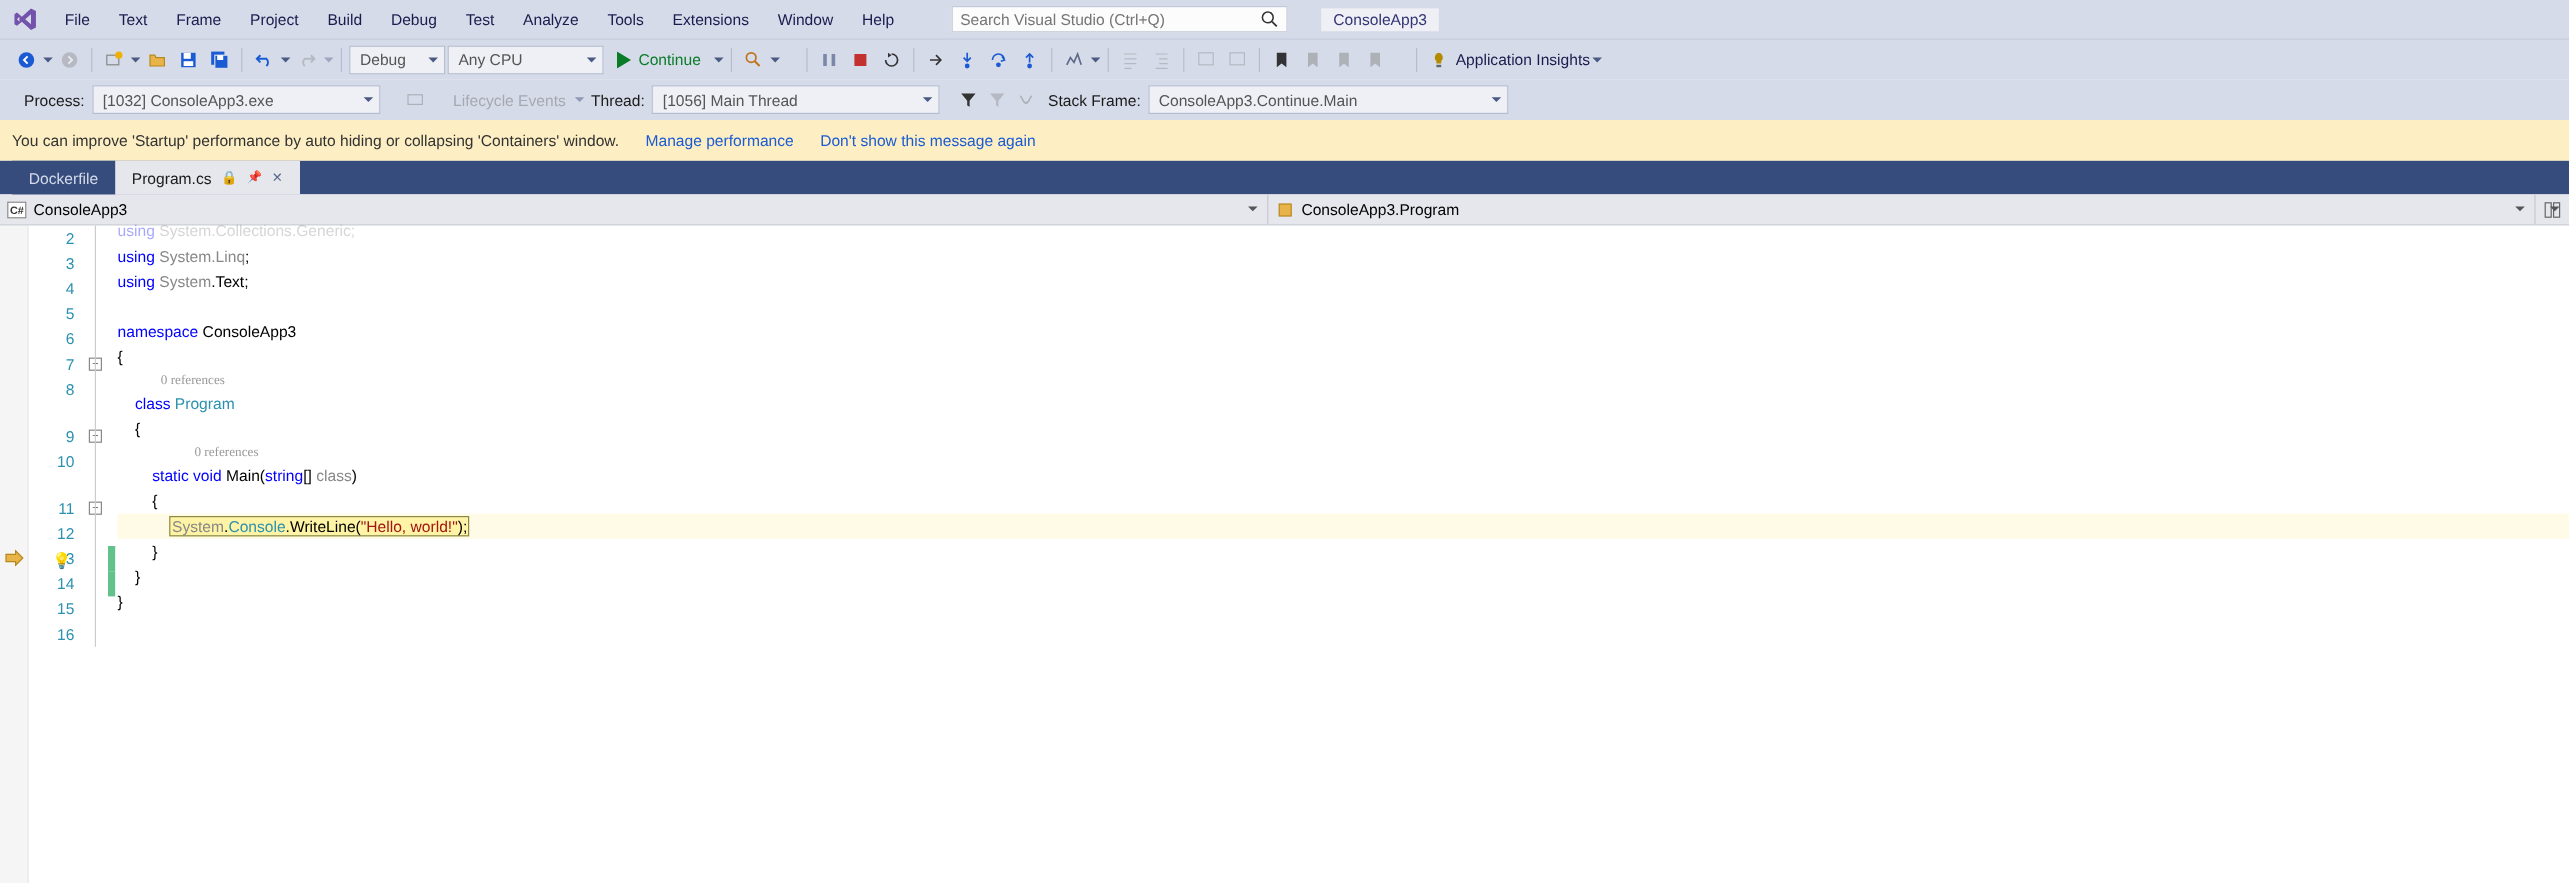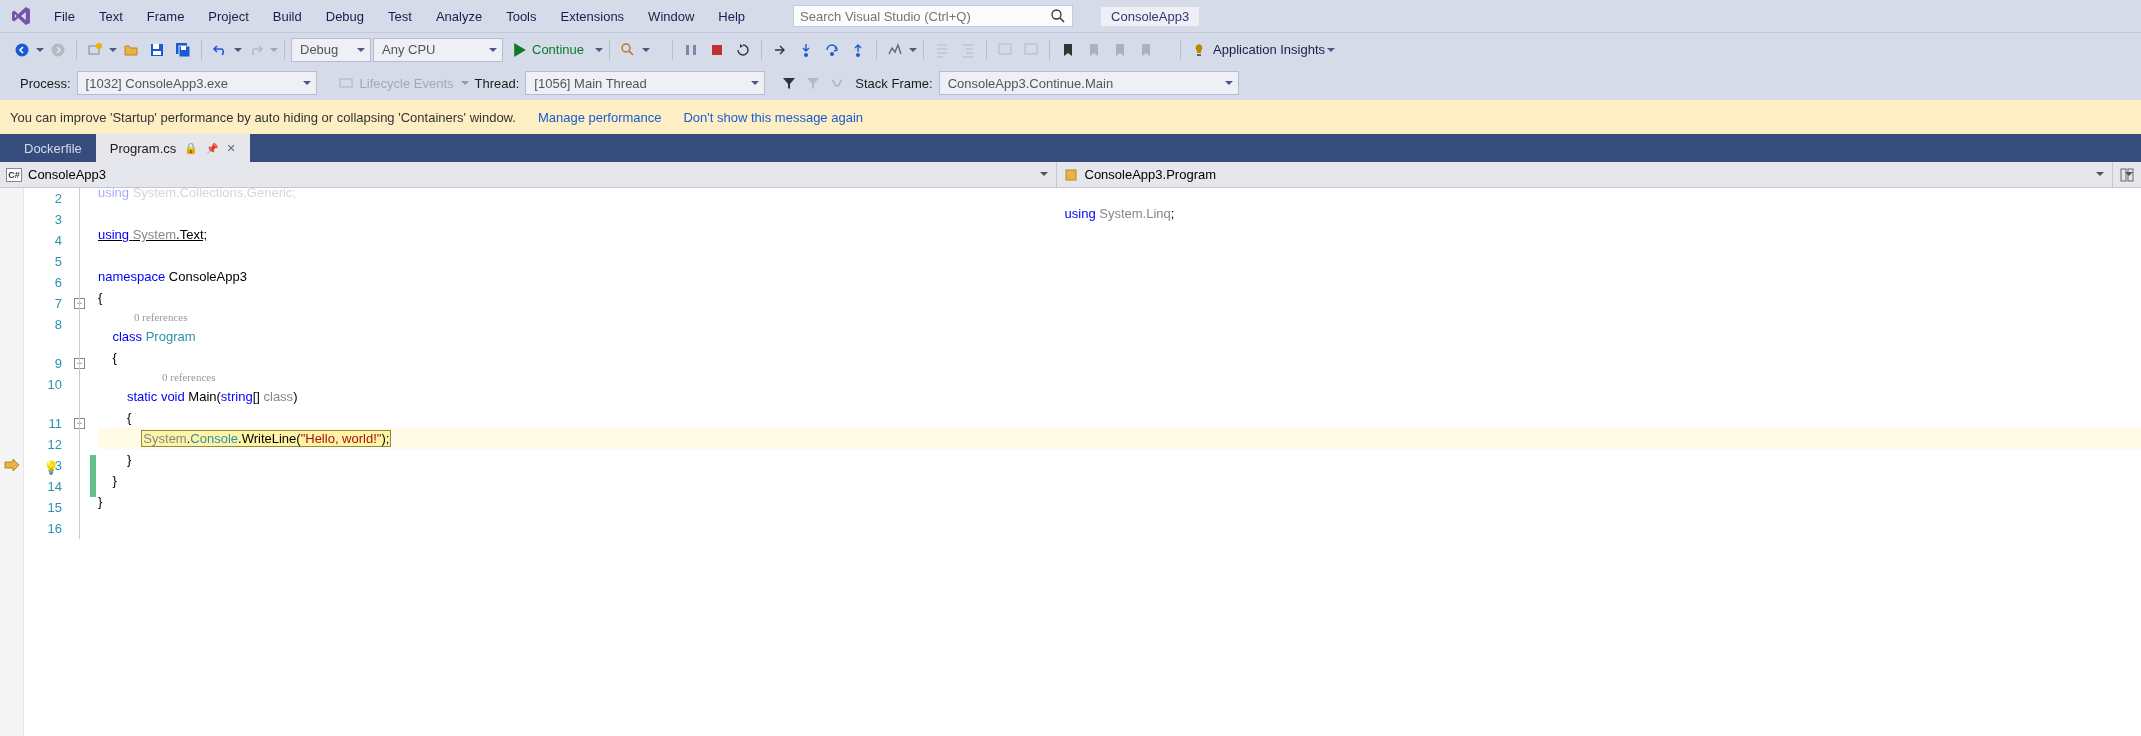--- a/index.html
+++ b/index.html
@@ -265,21 +265,21 @@
   <span style="color:#1b1b4e">Application Insights</span>
   <span class="caret"></span>
   <span style="width:14px"></span>
 </div>
 
 <div class="toolbar2">
   <span style="width:8px"></span>
   <span class="t2-label">Process:</span>
   <span class="combo wide">[1032] ConsoleApp3.exe</span>
   <span style="width:14px"></span>
-  <span class="tbtn" style="opacity:.5;gap:6px;padding:0 6px">
+  <span class="tbtn" style="opacity:.5;gap:24px;padding:0 6px">
       <svg class="ico" viewBox="0 0 16 16">
         <rect x="2" y="4" width="12" height="8" fill="none" stroke="#888"></rect>
       </svg>
       <span style="color:#777">Lifecycle Events</span>
     </span>
   <span class="caret" style="opacity:.5"></span>
   <span style="width:6px"></span>
   <span class="t2-label">Thread:</span>
   <span class="combo wide">[1056] Main Thread</span>
   <span style="width:12px"></span>
@@ -432,24 +432,24 @@
       <div style="height: 21px; position: relative;">
         <div class="mod-bar" style="top: 0px; height: 21px;"></div>
       </div>
       <div style="height: 21px; position: relative;"></div>
       <div style="height: 21px; position: relative;"></div>
     </div>
   <div class="code-col" id="code-col">
       <div style="height: 21px; position: relative;">
         <div class="line" style="position: relative; z-index: 1; opacity: 0.35; margin-top: -6px;"><span class="kw">using</span> <span class="faded">System.Collections.Generic;</span></div>
       </div>
-      <div style="height: 21px; position: relative; text-align: center;">
+      <div style="height: 21px; position: relative;">
         <div class="line" style="position: relative; z-index: 1;"><span class="kw">using</span> <span class="faded">System.Linq</span>;</div>
       </div>
-      <div style="height: 21px; position: relative; text-decoration: underline;">
+      <div style="height: 21px; position: relative;">
         <div class="line" style="position: relative; z-index: 1;"><span class="kw">using</span> <span class="faded">System</span>.Text;</div>
       </div>
       <div style="height: 21px; position: relative;">
         <div class="line" style="position: relative; z-index: 1;"></div>
       </div>
       <div style="height: 21px; position: relative;">
         <div class="line" style="position: relative; z-index: 1;"><span class="kw">namespace</span> <span>ConsoleApp3</span></div>
       </div>
       <div style="height: 21px; position: relative;">
         <div class="line" style="position: relative; z-index: 1;">{</div>

